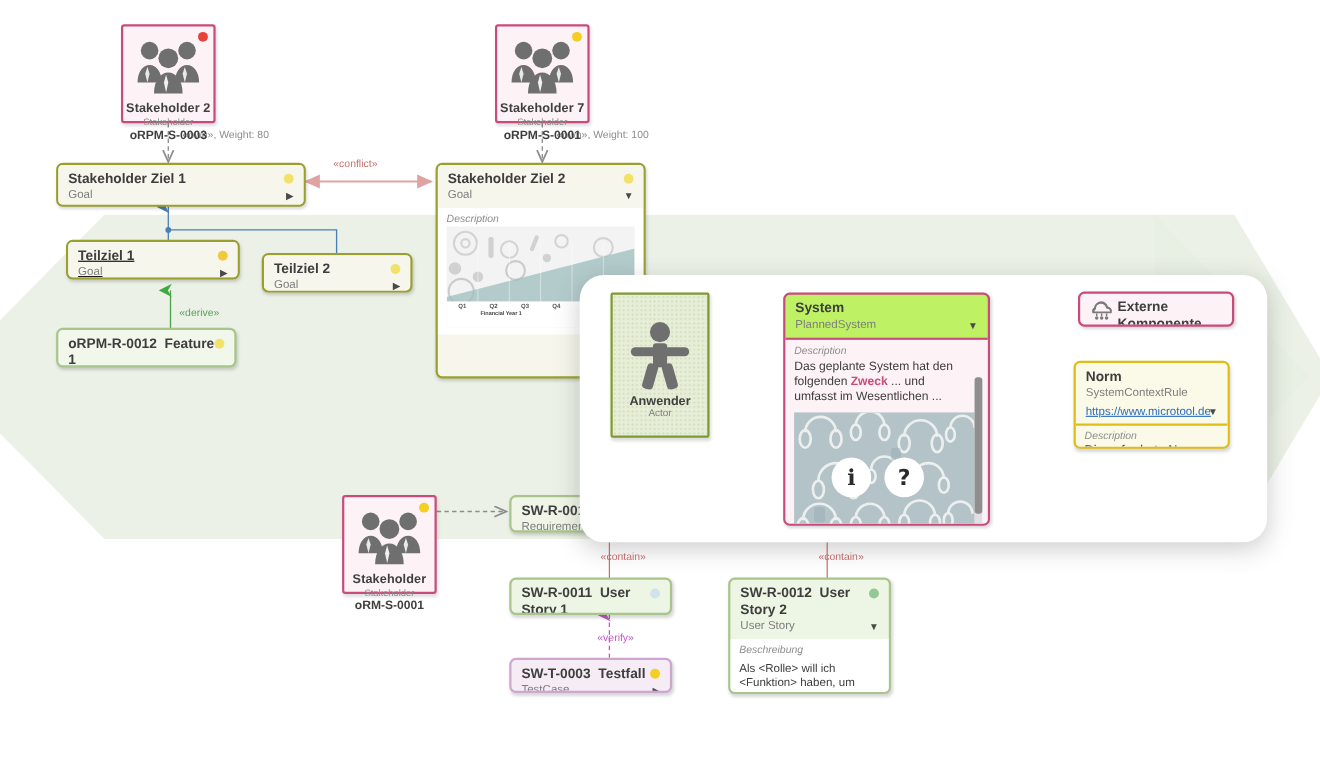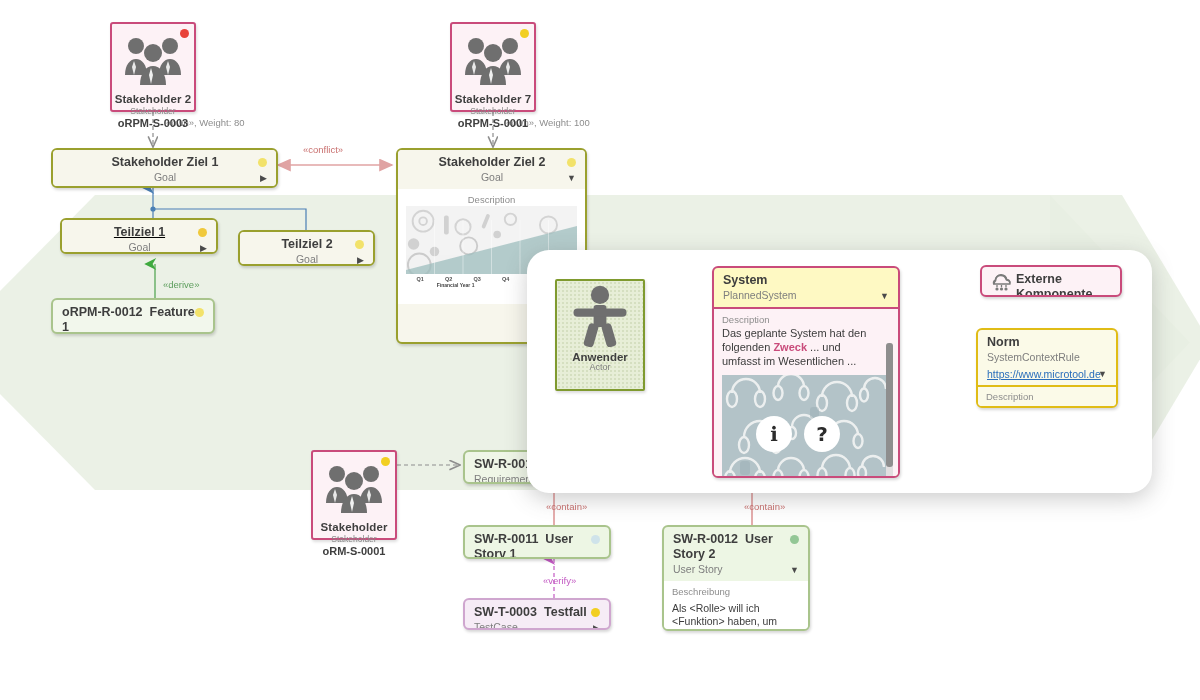--- a/index.html
+++ b/index.html
@@ -51,32 +51,32 @@
 
   
   .card{border-radius:6px;box-shadow:1px 2px 3px rgba(0,0,0,.16);overflow:hidden;}
   .card .hd{position:relative;padding:5px 8px 5px 9px;}
   .card .hd .t1{font-size:12.5px;font-weight:bold;color:#3e3e3e;line-height:15px;}
   .card .hd .t1 .idpfx{margin-right:7px;}
   .card .hd .t2{font-size:10.5px;color:#7e7e7e;line-height:14px;}
   .card .hd .rdot{position:absolute;width:9px;height:9px;border-radius:50%;right:9px;top:8px;}
   .card .hd .caret{position:absolute;right:9px;bottom:6px;font-size:9px;color:#4a4a4a;line-height:9px;}
 
-  .card.goal{background:#f7f6ec;border:2px solid #9aa02e;text-align:center;}
+  .card.goal{background:#f7f6ec;border:2px solid #9aa02e;}
   .card.goal .hd{background:#f7f6ec;}
   .card.feat{background:#f2f7ec;border:2px solid #a9c48c;}
   .card.req{background:#eff6e7;border:2px solid #a9c48c;}
   .card.story{background:#edf6e4;border:2px solid #a9c48c;}
   .card.test{background:#f6ecf6;border:2px solid #cfa6cf;}
-  .card.sys{background:#fef9c3;border:2px solid #c94b7b;}
+  .card.sys{background:#bef264;border:2px solid #c94b7b;}
   .card.ext{background:#fdf2f6;border:2px solid #c94b7b;}
   .card.norm{background:#fbfae8;border:2px solid #e0bc16;}
 
   .sect{background:#ffffff;margin:0;padding:4px 8px 6px 8px;}
-  .sect .lbl{font-size:9.5px;color:#8d8d8d;line-height:13px;}
+  .sect .lbl{font-size:9.5px;color:#8d8d8d;line-height:13px;font-style:italic;}
   .sect .txt{font-size:12px;color:#3c3c3c;line-height:15px;}
 
   
   .actor{
     position:absolute;background:#e7eed7;border:2px solid #7f9a2e;border-radius:2px;
     box-shadow:1px 2px 3px rgba(0,0,0,.14);
     display:flex;flex-direction:column;align-items:center;justify-content:flex-start;
     background-image:radial-gradient(#d5dfc0 1px, transparent 1px);
     background-size:4px 4px;
   }
@@ -406,21 +406,21 @@
     </div>
     <div class="sect" style="padding-bottom:10px;">
       <div class="lbl">Beschreibung</div>
       <div class="txt" style="font-size:10.5px;line-height:13px;margin-top:4px;">Als &lt;Rolle&gt; will ich &lt;Funktion&gt; haben, um &lt;Nutzen&gt; zu erreichen.</div>
     </div>
 
   </div>
 
   <div class="overlay"></div>
 
-  <div class="actor" style="left:555px;top:266px;width:86px;height:106px;padding-top:2px;margin-top:13px;">
+  <div class="actor" style="left:555px;top:266px;width:86px;height:106px;padding-top:22px;">
     <div>
       <svg viewBox="0 0 64 70" width="64" height="64">
         <g fill="#6f6f6f">
           <circle cx="32" cy="13" r="10"></circle>
           <rect x="25" y="24" width="14" height="24" rx="3"></rect>
           <rect x="3" y="28" width="58" height="9" rx="4.5"></rect>
           <rect x="17" y="44" width="11" height="26" rx="4" transform="rotate(16 22 56)"></rect>
           <rect x="36" y="44" width="11" height="26" rx="4" transform="rotate(-16 42 56)"></rect>
         </g>
       </svg>

